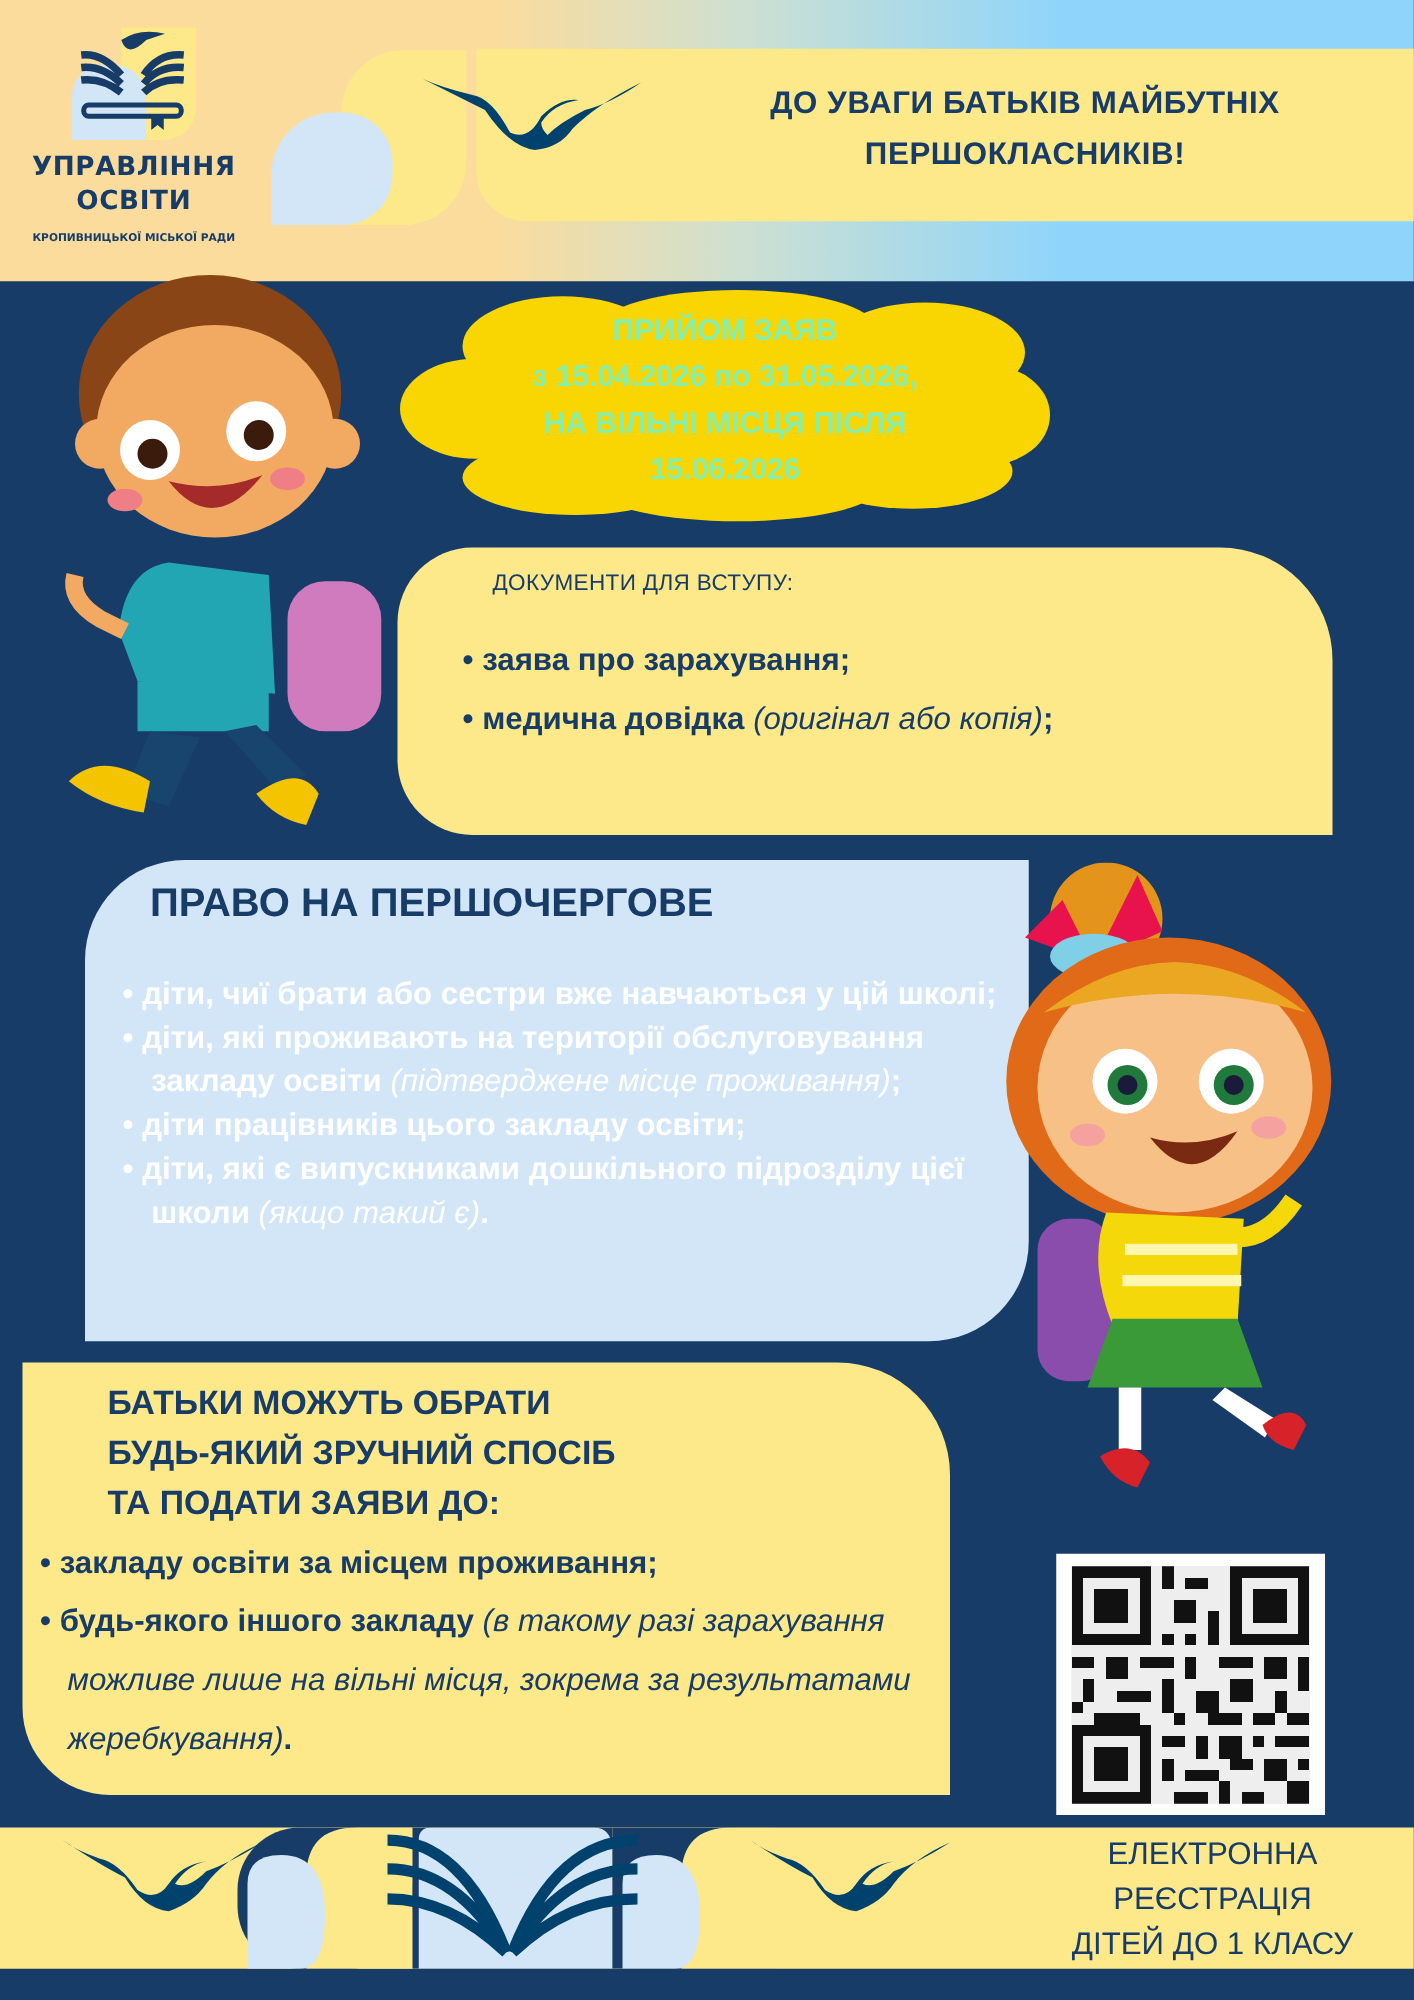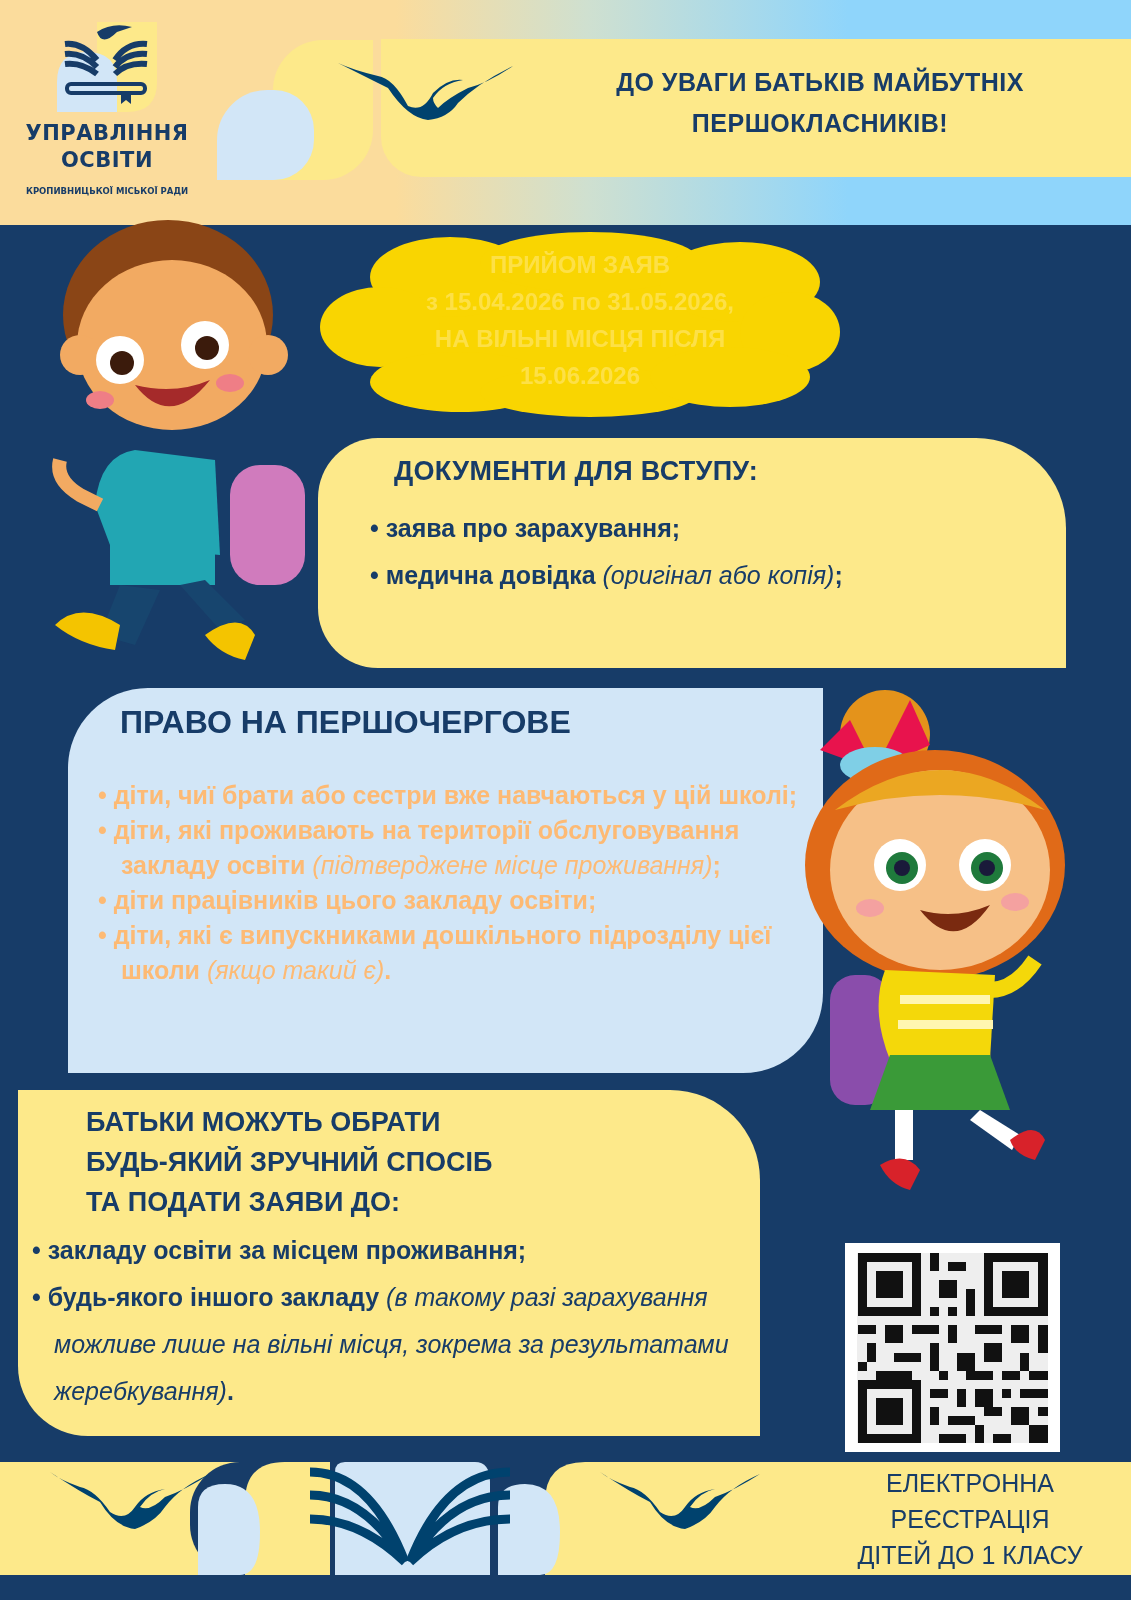--- a/index.html
+++ b/index.html
@@ -9,31 +9,31 @@
   .header{left:0;top:0;width:1131px;height:225px;background:linear-gradient(90deg,#fbdc9c 0%,#fbdc9c 35%,#cfe0d0 52%,#8fd5fb 75%,#8fd5fb 100%);}
   .logo-block{left:0;top:0;width:200px;height:225px;}
   .logo-title{left:12px;top:120px;width:190px;text-align:center;font-weight:bold;font-size:21px;line-height:27px;color:#173c68;letter-spacing:0.5px;}
   .logo-sub{left:12px;top:186px;width:190px;text-align:center;font-weight:bold;font-size:8.5px;color:#173c68;}
   .hdr-shape-yellow{left:273px;top:40px;width:100px;height:140px;background:#fde98a;border-radius:50px 0 50px 0;}
   .hdr-shape-blue{left:217px;top:90px;width:97px;height:90px;background:#d2e6f7;border-radius:50px 40px 40px 0;}
   .hdr-banner{left:381px;top:39px;width:750px;height:138px;background:#fde98a;border-radius:0 0 0 40px;}
   .hdr-title{left:520px;top:62px;width:600px;text-align:center;font-weight:bold;font-size:25px;line-height:41px;color:#173c68;font-family:"Liberation Sans",sans-serif;letter-spacing:0.5px;}
   
   .cloud{left:320px;top:232px;width:520px;height:186px;}
-  .cloud-text{left:350px;top:246px;width:460px;text-align:center;font-weight:bold;font-size:24px;line-height:37px;color:#fde047;font-family:"Liberation Sans",sans-serif;}
+  .cloud-text{left:350px;top:246px;width:460px;text-align:center;font-weight:bold;font-size:24px;line-height:37px;color:#86efac;font-family:"Liberation Sans",sans-serif;}
   
   .docs{left:318px;top:438px;width:748px;height:230px;background:#fde98a;border-radius:60px 90px 0 60px;}
-  .docs-h{left:394px;top:456px;font-weight:bold;font-size:27px;color:#173c68;font-family:"Liberation Sans",sans-serif;letter-spacing:0.3px;}
+  .docs-h{left:394px;top:456px;font-weight:normal;font-size:18px;color:#173c68;font-family:"Liberation Sans",sans-serif;letter-spacing:0.3px;}
   .docs-list{left:370px;top:505px;font-size:25px;line-height:47px;font-weight:bold;color:#173c68;font-family:"Liberation Sans",sans-serif;}
   .it{font-style:italic;font-weight:normal;}
   .bul::before{content:"• ";}
   
   .prio{left:68px;top:688px;width:755px;height:385px;background:#d2e6f7;border-radius:80px 0 80px 0;}
   .prio-h{left:120px;top:702px;font-weight:bold;font-size:32px;line-height:40px;color:#173c68;font-family:"Liberation Sans",sans-serif;}
-  .prio-list{left:98px;top:778px;width:730px;font-size:25px;line-height:35px;font-weight:bold;color:#fdba74;font-family:"Liberation Sans",sans-serif;}
+  .prio-list{left:98px;top:778px;width:730px;font-size:25px;line-height:35px;font-weight:bold;color:#ffffff;font-family:"Liberation Sans",sans-serif;}
   .prio-list .li{padding-left:23px;text-indent:-23px;}
   
   .par{left:18px;top:1090px;width:742px;height:346px;background:#fde98a;border-radius:0 90px 0 70px;}
   .par-h{left:54px;top:1102px;font-weight:bold;font-size:27px;line-height:40px;color:#173c68;font-family:"Liberation Sans",sans-serif;margin-left:32px;}
   .par-list{left:32px;top:1227px;width:730px;font-size:25px;line-height:47px;font-weight:bold;color:#173c68;font-family:"Liberation Sans",sans-serif;}
   .par-list .li{padding-left:22px;text-indent:-22px;}
   
   .qr{left:845px;top:1243px;width:215px;height:209px;background:#fff;}
   .qr-inner{position:absolute;left:12px;top:10px;width:191px;height:190px;background:#eee;}
   

